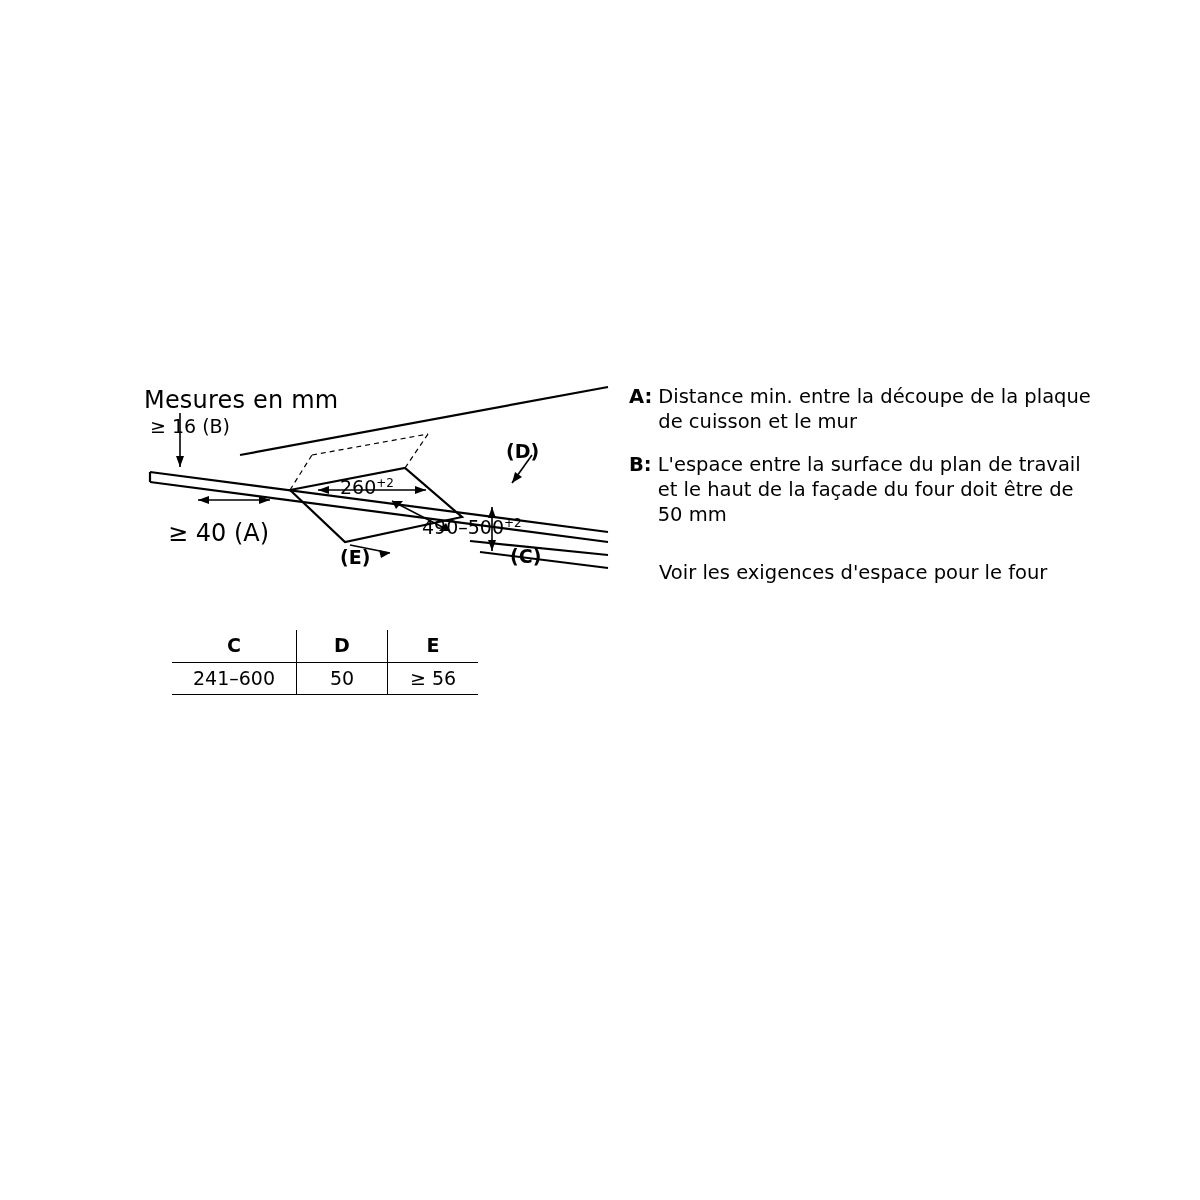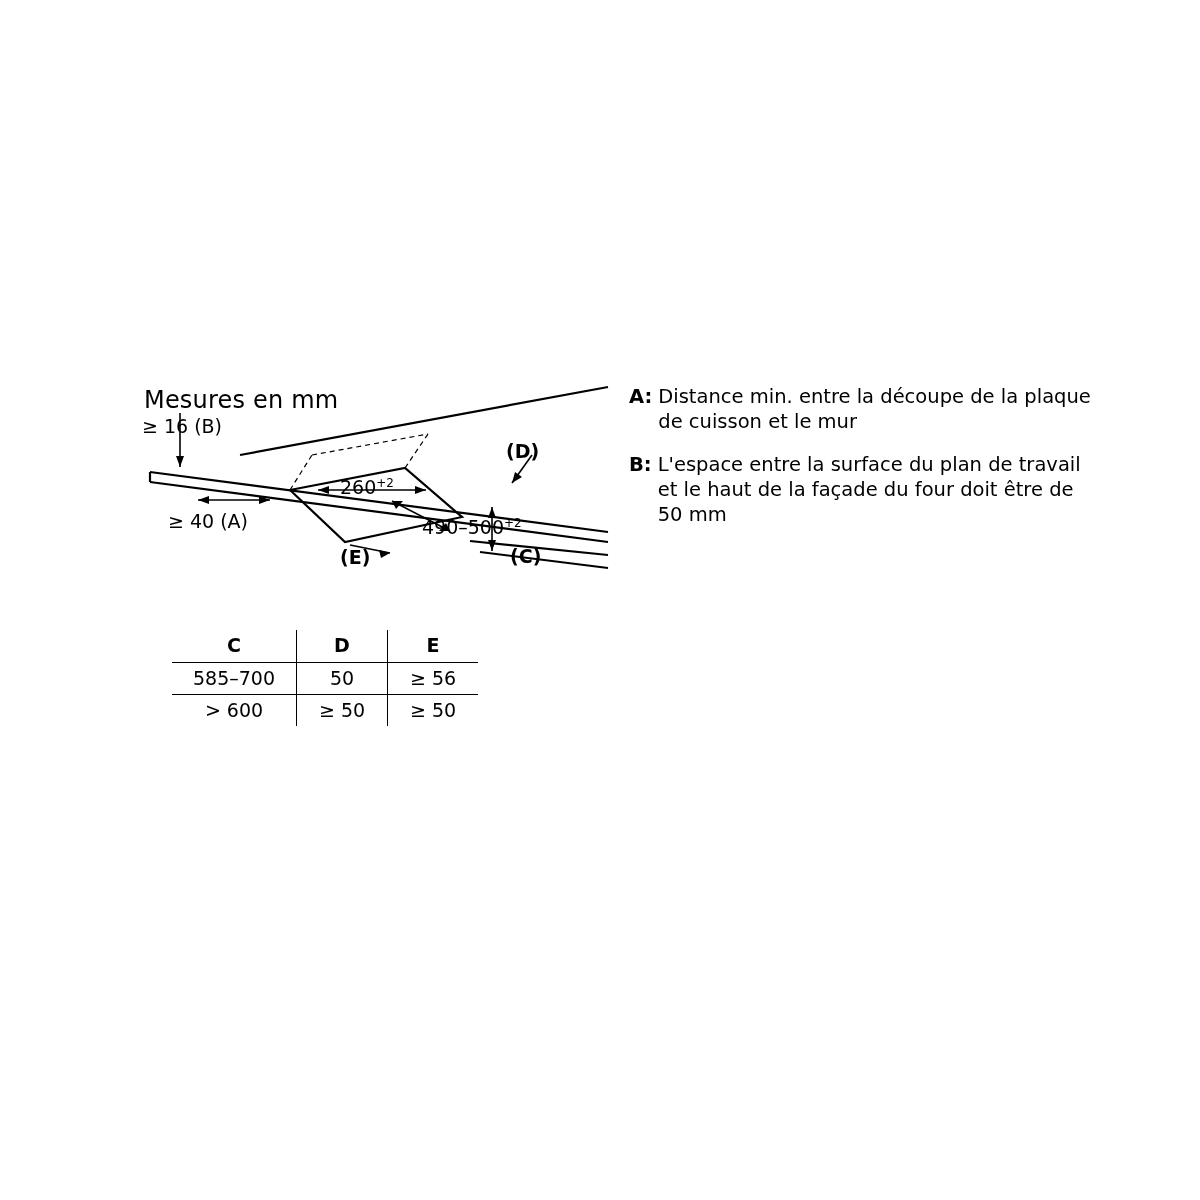--- a/index.html
+++ b/index.html
@@ -155,23 +155,23 @@
       <polygon points="372,128 375,117 382,122" fill="#000"></polygon>
 
       <line x1="352" y1="196" x2="352" y2="152" stroke="#000" stroke-width="1.6"></line>
       <polygon points="352,152 348,163 356,163" fill="#000"></polygon>
       <polygon points="352,196 348,185 356,185" fill="#000"></polygon>
 
       <line x1="210" y1="190" x2="250" y2="198" stroke="#000" stroke-width="1.6"></line>
       <polygon points="250,198 239,195 241,203" fill="#000"></polygon>
     </svg>
 
-    <div style="position:absolute; left:2px; top:60px; font-size:19px; white-space:nowrap;">≥ 16 (B)</div>
-
-    <div style="position:absolute; left:28px; top:155px; font-size:19px; white-space:nowrap;">≥ 40 (A)</div>
+    <div style="position:absolute; left:10px; top:60px; font-size:19px; white-space:nowrap;">≥ 16 (B)</div>
+
+    <div style="position:absolute; left:28px; top:164px; font-size:24px; white-space:nowrap;">≥ 40 (A)</div>
 
     <div style="position:absolute; left:200px; top:121px; font-size:19px; white-space:nowrap;">
       <span>260</span><sup style="font-size:12px;">+2</sup>
     </div>
 
     <div style="position:absolute; left:282px; top:161px; font-size:19px; white-space:nowrap;">
       <span>490–500</span><sup style="font-size:12px;">+2</sup>
     </div>
 
     <div style="position:absolute; left:366px; top:85px; font-size:19px; font-weight:bold; white-space:nowrap;">(D)</div>
@@ -184,38 +184,34 @@
   <table class="dim-table">
     <thead>
       <tr>
         <th class="c-col vline-1">C</th>
         <th class="d-col vline-2">D</th>
         <th class="e-col">E</th>
       </tr>
     </thead>
     <tbody>
       <tr>
-        <td class="c-col vline-1">585–700</td>
+        <td class="c-col vline-1">241–600</td>
         <td class="d-col vline-2">50</td>
         <td class="e-col">≥ 56</td>
-      </tr>
-      <tr>
-        <td class="c-col vline-1">&gt; 600</td>
-        <td class="d-col vline-2">≥ 50</td>
-        <td class="e-col">≥ 50</td>
       </tr>
     </tbody>
   </table>
 
   <div class="legend">
     <div class="legend-item">
       <span class="legend-key">A:</span>
       <span class="legend-text">Distance min. entre la découpe de la plaque de cuisson et le mur</span>
     </div>
     <div class="legend-item">
       <span class="legend-key">B:</span>
       <span class="legend-text">L'espace entre la surface du plan de travail et le haut de la façade du four doit être de 50 mm</span>
     </div>
   </div>
 
+  <div class="note">Voir les exigences d'espace pour le four</div>
 
 
 </div>
 
 </body></html>

